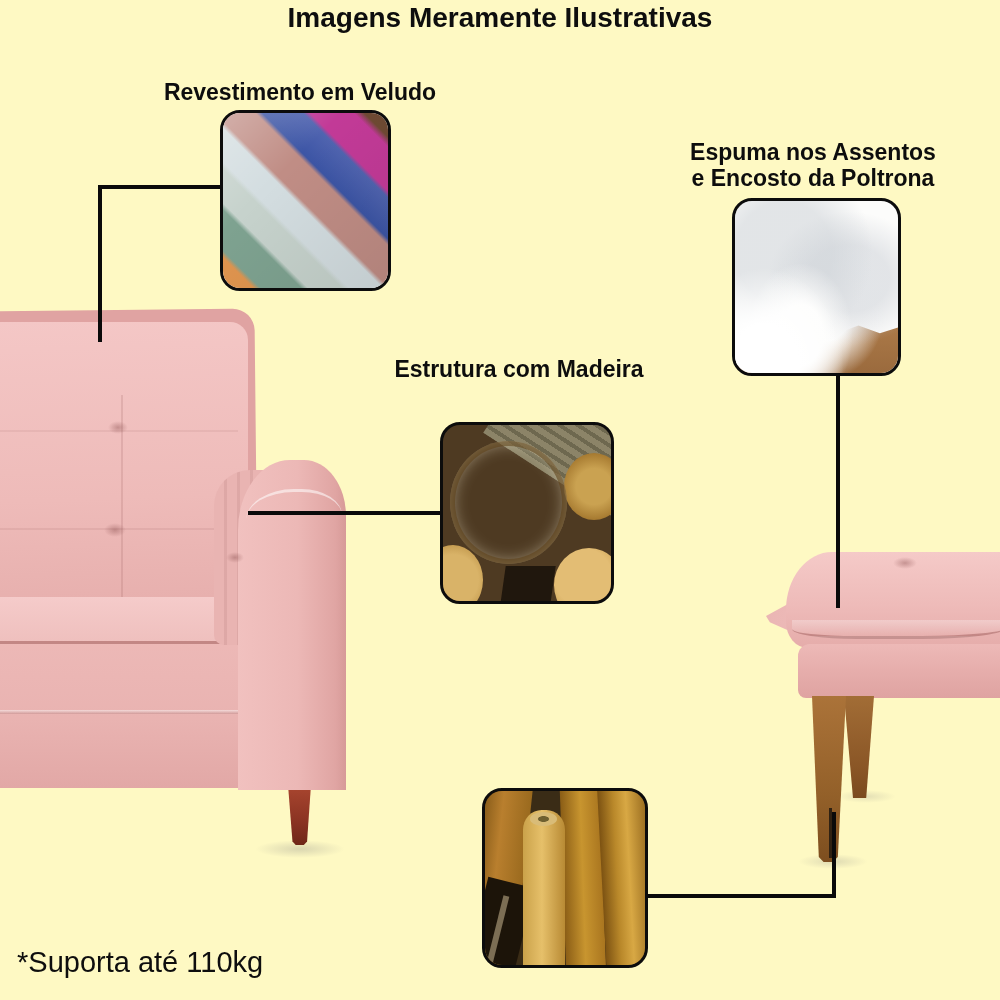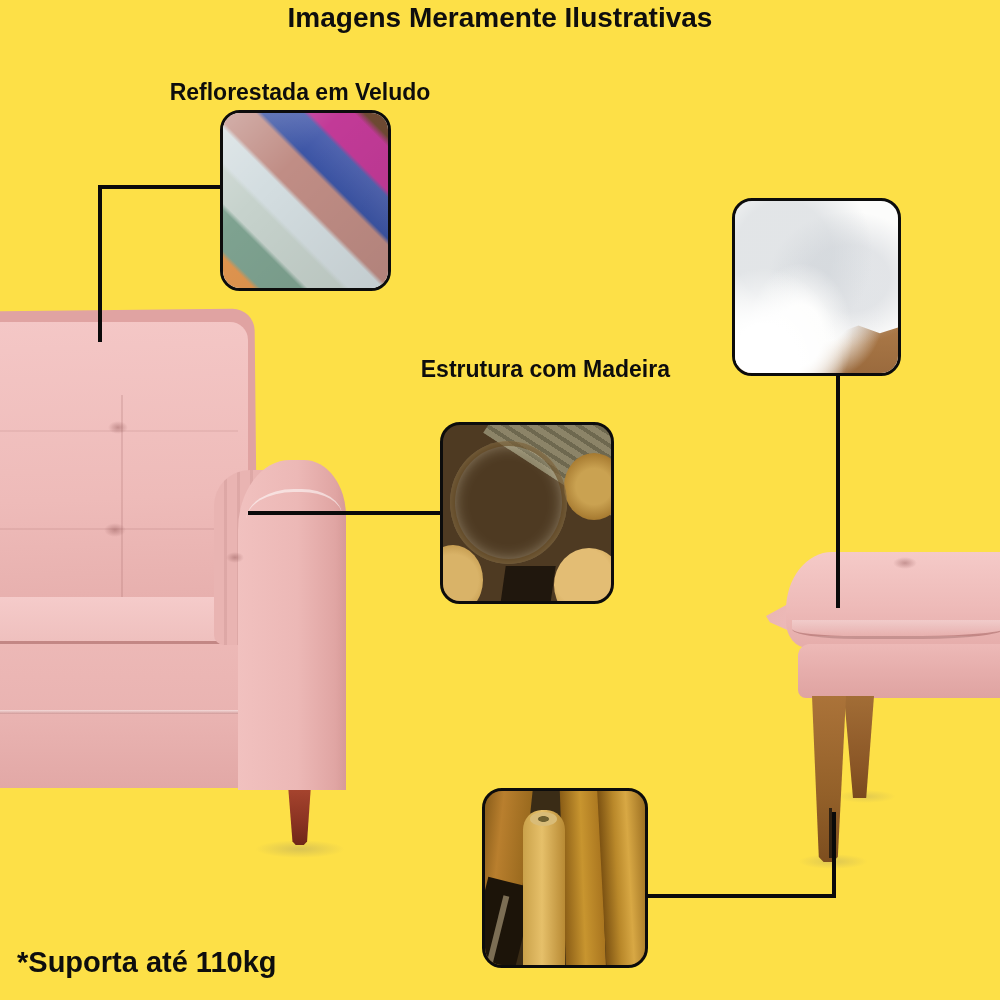--- a/index.html
+++ b/index.html
@@ -1,28 +1,28 @@
 <!DOCTYPE html>
 <html><head>
 <meta charset="utf-8">
 <style>
   html,body{margin:0;padding:0;background:#ffffff;}
   #canvas{
-    position:relative;width:1000px;height:1000px;background:#fde047;
+    position:relative;width:1000px;height:1000px;background:#fef9c3;
     overflow:hidden;font-family:"Liberation Sans", sans-serif;color:#0e0e0e;
   }
   .abs{position:absolute;}
   
   .title{left:0;top:2px;width:1000px;text-align:center;font-size:28px;font-weight:bold;z-index:7;}
   .label{position:absolute;z-index:7;font-weight:bold;color:#0d0d0d;text-align:center;}
   .label-velvet{left:130px;top:79px;width:340px;font-size:23px;}
   .label-foam{left:663px;top:139px;width:300px;font-size:23px;line-height:26px;}
-  .label-wood{left:368px;top:353px;width:302px;font-size:23px;line-height:33px;text-align:right;}
+  .label-wood{left:368px;top:353px;width:302px;font-size:23px;line-height:33px;}
   .label-legs{left:360px;top:748px;width:400px;font-size:24px;}
-  .footnote{left:17px;top:946px;font-size:29px;font-weight:bold;z-index:7;}
+  .footnote{left:17px;top:946px;font-size:29px;font-weight:normal;z-index:7;}
   
   .line{position:absolute;background:#0a0a0a;z-index:5;}
   .ln-velvet-h{left:98px;top:185px;width:124px;height:4px;}
   .ln-velvet-v{left:98px;top:185px;width:4px;height:157px;}
   .ln-foam-v{left:836px;top:368px;width:4px;height:240px;}
   .ln-wood-h{left:248px;top:511px;width:194px;height:4px;}
   .ln-legs-h{left:640px;top:894px;width:196px;height:4px;}
   .ln-legs-v{left:832px;top:812px;width:4px;height:86px;}
   
   .photo{position:absolute;border:3px solid #0c0c0c;border-radius:20px;overflow:hidden;z-index:6;background:#fff;}
@@ -171,26 +171,30 @@
     <div class="chair-part ott-leg-notch"></div>
   </div>
 
   <div class="line ln-velvet-h"></div>
   <div class="line ln-velvet-v"></div>
   <div class="line ln-foam-v"></div>
   <div class="line ln-wood-h"></div>
   <div class="line ln-legs-h"></div>
   <div class="line ln-legs-v"></div>
 
-  <div class="label label-velvet">Reflorestada em Veludo</div>
+  <div class="label label-velvet">Revestimento em Veludo</div>
   <div class="photo photo-velvet">
     <div class="velvet-fill"></div>
     <div class="velvet-sheen"></div>
   </div>
 
+  <div class="label label-foam">
+    <div>Espuma nos Assentos</div>
+    <div>e Encosto da Poltrona</div>
+  </div>
   <div class="photo photo-foam">
     <div class="foam-brown"></div>
     <div class="foam-fluff"></div>
   </div>
 
   <div class="label label-wood">
     <div>Estrutura com Madeira</div>
   </div>
   <div class="photo photo-wood">
     <div class="wood-bark"></div>

